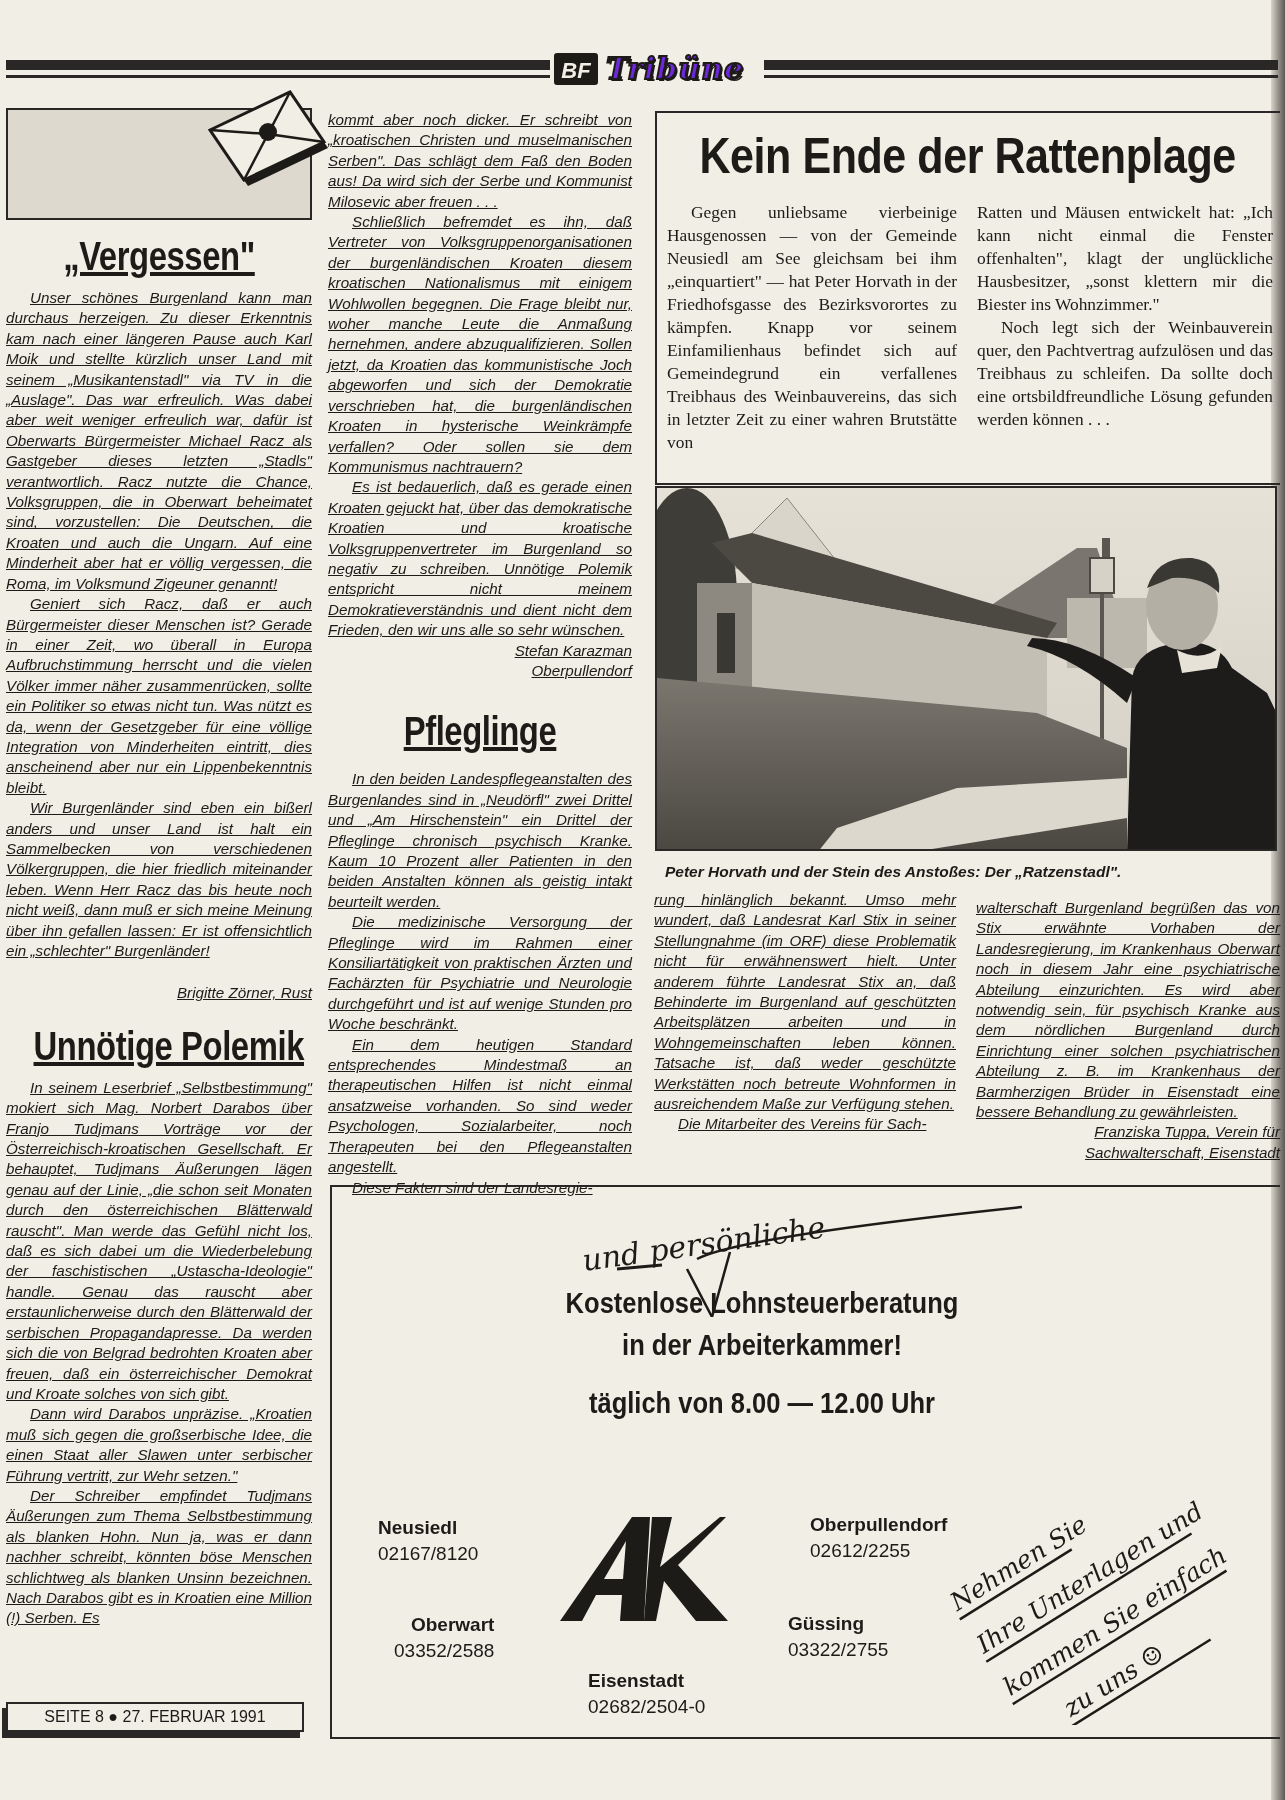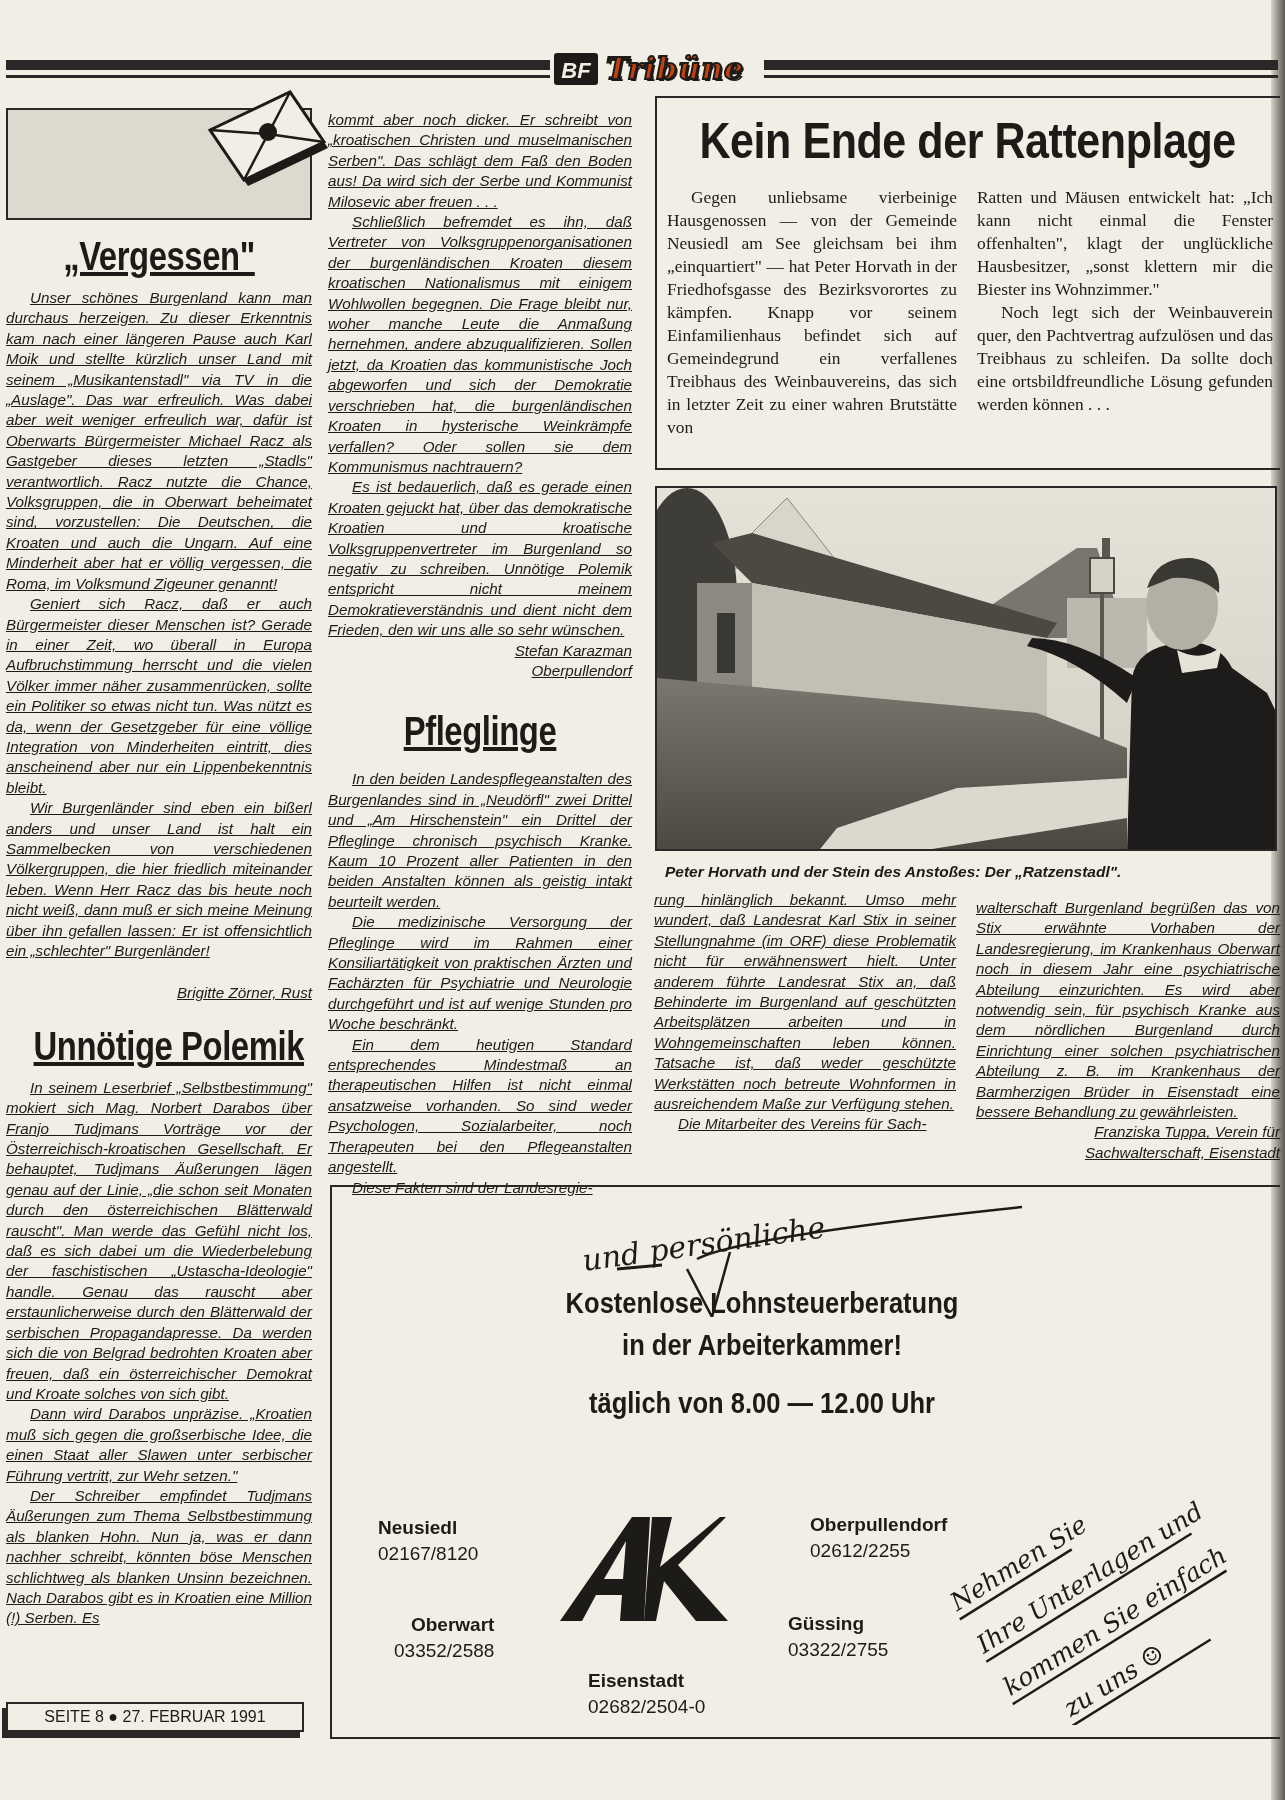--- a/index.html
+++ b/index.html
@@ -21,21 +21,21 @@
   .mh-line-left { position: absolute; left: 0; top: 20px; width: 544px; height: 3px; background: #2a2826; }
   .mh-bar-right { position: absolute; left: 758px; top: 5px; width: 514px; height: 10px; background: #2a2826; }
   .mh-line-right { position: absolute; left: 758px; top: 20px; width: 514px; height: 3px; background: #2a2826; }
   .mh-logo {
     position: absolute; left: 548px; top: -2px; width: 44px; height: 32px;
     background: #1d1b18; color: #f1eee5; font: italic bold 22px "Liberation Sans", sans-serif;
     text-align: center; line-height: 32px; border: 2px solid #1d1b18; border-radius: 3px;
   }
   .mh-title {
     position: absolute; left: 600px; top: -4px; width: 150px; height: 36px;
-    font: italic bold 30px "DejaVu Serif", serif; color: #c2410c;
+    font: italic bold 30px "DejaVu Serif", serif; color: #6d28d9;
     -webkit-text-stroke: 2px #1d1b18; letter-spacing: 1px; line-height: 36px;
     text-shadow: 2px 2px 0 #1d1b18;
   }
 
   
   .col { position: absolute; text-decoration: underline; }
   .col-1 { left: 6px; top: 100px; width: 306px; }
   .col-2 { left: 328px; top: 110px; width: 304px; }
   .italic-text {
     font: italic 15.2px/20.4px "Liberation Sans", sans-serif;
@@ -58,21 +58,21 @@
     font-family: "Liberation Sans", sans-serif; font-weight: bold;
     text-align: center; transform: scaleX(0.82); transform-origin: center;
     white-space: nowrap; letter-spacing: -0.5px;
   }
   .h-vergessen { font-size: 40px; line-height: 48px; margin: 12px 0 8px; }
   .h-polemik { font-size: 40px; line-height: 48px; margin: 18px 0 8px; }
   .h-pflege { font-size: 40px; line-height: 48px; margin: 26px 0 14px; }
 
   
   .rat-box {
-    position: absolute; left: 655px; top: 96px; width: 625px; height: 374px;
+    position: absolute; left: 655px; top: 111px; width: 625px; height: 374px;
     border: 2px solid #2a2826; border-right: none; text-decoration: underline;
   }
   .rat-headline {
     position: absolute; left: 0; top: 14px; width: 606px; text-align: center;
     font: bold 50px/58px "Liberation Sans", sans-serif;
     transform: scaleX(0.86); transform-origin: center; white-space: nowrap; letter-spacing: -0.5px;
   }
   .rat-col {
     position: absolute; top: 88px; width: 290px;
     font: 17.4px/23px "Liberation Serif", serif; text-align: justify;

